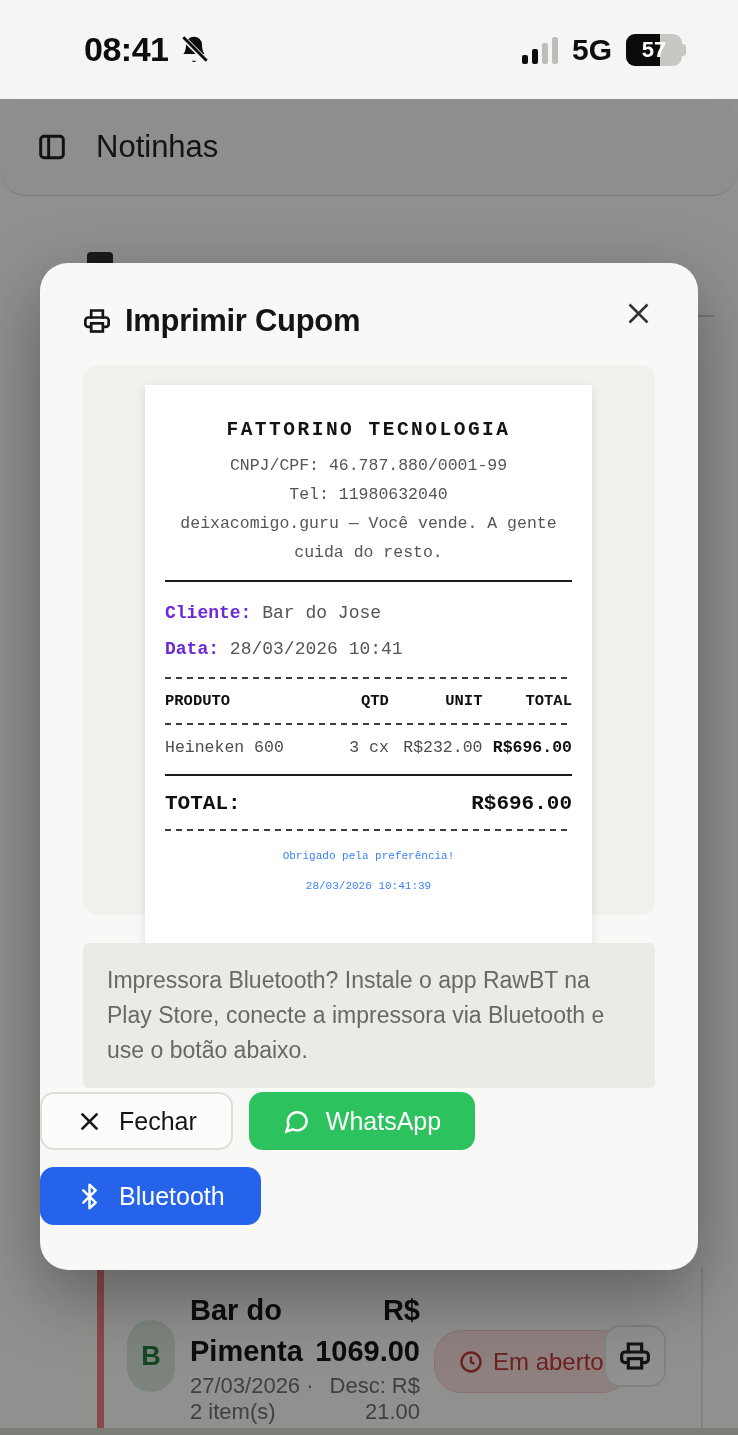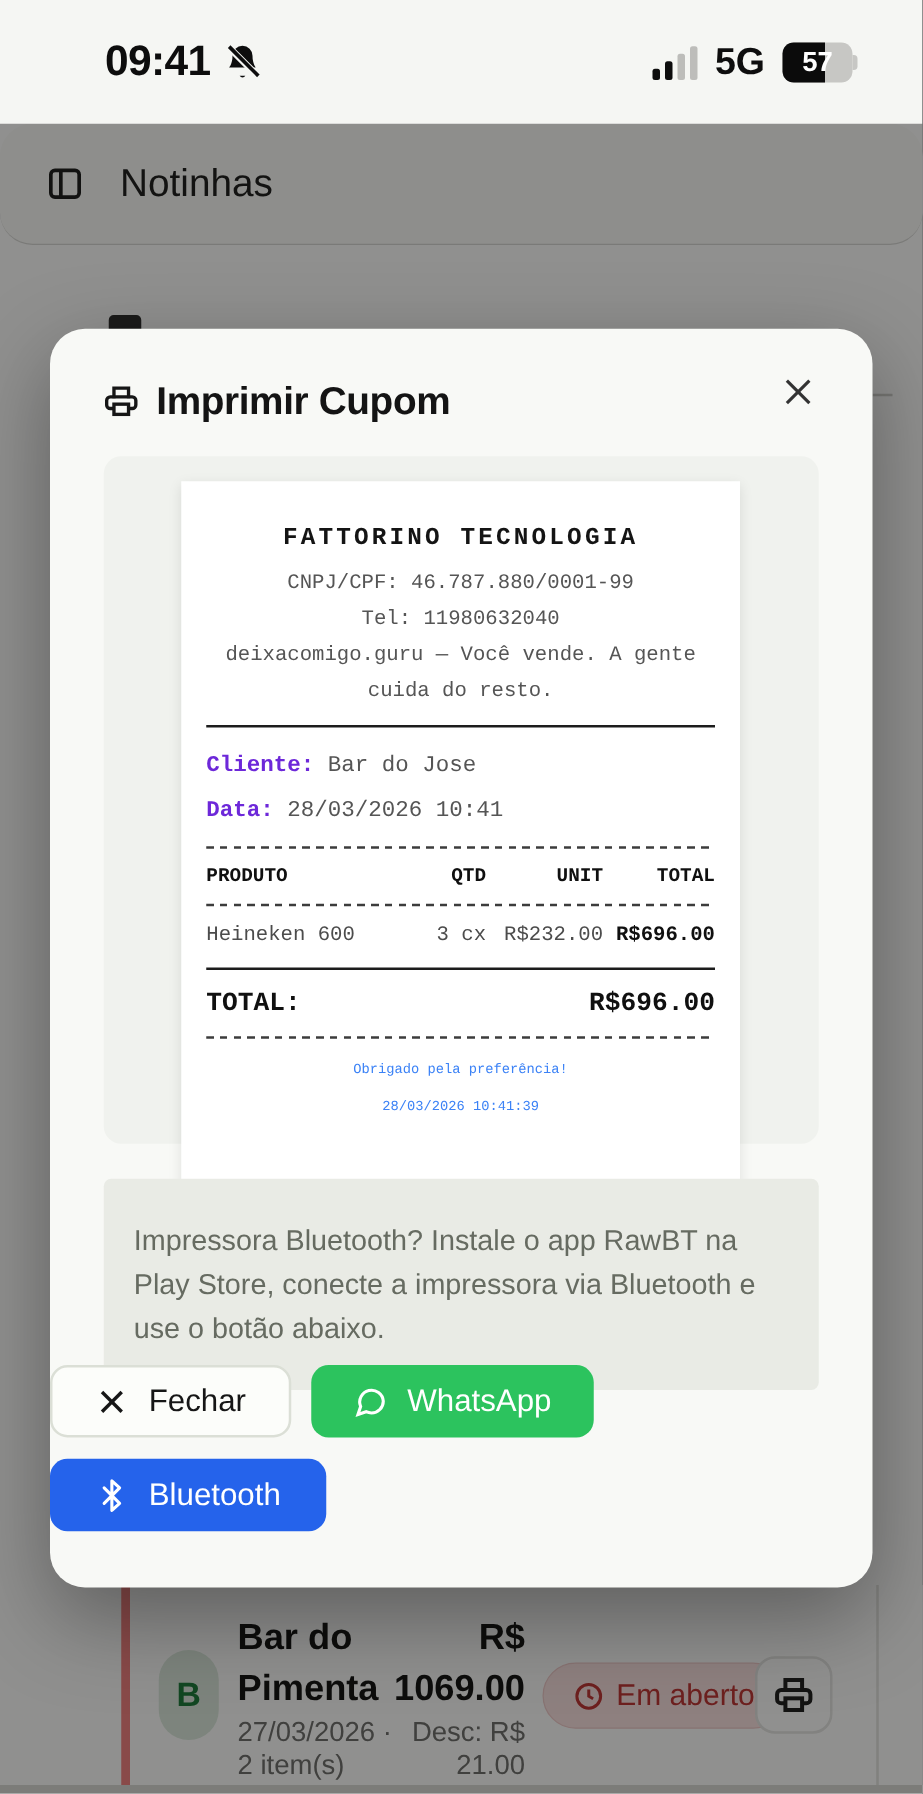--- a/index.html
+++ b/index.html
@@ -44,21 +44,21 @@
   .bg-item .redbar { position:absolute; left:97px; top:0; width:7px; height:160px; background:#f28080; }
   .bg-item .card-edge { position:absolute; left:701px; top:0; width:2px; height:160px; background:#e3e3e1; }
   .bg-item .bottom-strip { position:absolute; left:0; top:160px; width:738px; height:7px; background:#dadad8; }
   .avatar { position:absolute; left:127px; top:52px; width:48px; height:72px; border-radius:24px; background:#dcead e0;
     background:#dceade; display:flex; align-items:center; justify-content:center; }
   .avatar span { font-size:27px; font-weight:700; color:#1b7a3a; }
   .bi-name { position:absolute; left:190px; top:22px; width:135px; font-size:29px; font-weight:700; color:#121212; line-height:41px; }
   .bi-meta { position:absolute; left:190px; top:105px; width:140px; font-size:22px; color:#6e6e6c; line-height:26px; }
   .bi-amount { position:absolute; left:310px; top:22px; width:110px; font-size:29px; font-weight:700; color:#121212; line-height:41px; text-align:right; }
   .bi-desc { position:absolute; left:300px; top:105px; width:120px; font-size:22px; color:#6e6e6c; line-height:26px; text-align:right; }
-  .badge { position:absolute; left:434px; top:62px; height:53px; padding:0 24px; border-radius:27px;
+  .badge { position:absolute; left:434px; top:62px; height:63px; padding:0 24px; border-radius:27px;
     background:#fbe2e2; border:1px solid #f0caca; display:flex; align-items:center; gap:10px; }
   .badge .clock { width:24px; height:24px; color:#c03434; }
   .badge span { font-size:24px; color:#c03434; }
   .bi-print-btn { position:absolute; left:604px; top:57px; width:62px; height:62px; border-radius:16px;
     border:2px solid #e5e5e3; background:#ffffff; display:flex; align-items:center; justify-content:center; }
   .bi-print-btn .icon { width:32px; height:32px; color:#1e1e1e; }
   
   .overlay { position:absolute; left:0; top:99px; width:738px; height:1336px; background:rgba(8,8,6,0.45); z-index:50; }
   .modal {
     position:absolute; left:40px; top:263px; width:658px; height:1007px; z-index:60;
@@ -88,21 +88,21 @@
   .rc-cols { display:flex; font-size:15.5px; font-weight:700; color:#101010; line-height:24px; }
   .rc-row  { display:flex; font-size:16.5px; line-height:26px; color:#4c4c4c; }
   .c-prod { width:40%; text-align:left; }
   .c-qtd  { width:15%; text-align:right; }
   .c-unit { width:23%; text-align:right; }
   .c-tot  { width:22%; text-align:right; }
   .rc-row .c-tot { font-weight:700; color:#101010; }
   .rc-total { display:flex; justify-content:space-between; font-size:21px; font-weight:700; color:#101010; line-height:30px; margin:9px 0 6px 0;align-items:flex-end; }
   .rc-foot { font-size:11px; color:#3b82f6; line-height:30px; }
   
-  .infobox { position:absolute; left:43px; top:680px; width:572px; background:#e9ebe5; border-radius:6px; padding:32px 24px; }
+  .infobox { position:absolute; left:43px; top:680px; width:572px; background:#e9ebe5; border-radius:6px; padding:20px 24px; }
   .infobox p { font-size:23px; line-height:35px; color:#666b61; }
   
   .btn-row { position:absolute; left:0; width:658px; display:flex; justify-content:flex-start; gap:16px; padding-right:30px; }
   .btn-row.r1 { top:829px; }
   .btn-row.r2 { top:904px; }
   .btn { height:58px; border-radius:14px; border:none; display:flex; align-items:center; justify-content:center; gap:16px;
     font-family:"Liberation Sans",sans-serif; font-size:25px; cursor:pointer; padding:0 30px; }
   .btn .icon { width:27px; height:27px; }
   .btn-fechar { background:#fcfdfa; border:2px solid #dbdfd6; color:#161616; padding:0 34px; }
   .btn-whatsapp { background:#2cc35e; color:#ffffff; padding:0 34px; }
@@ -110,21 +110,21 @@
   .btn-imprimir { background:#15803d; color:#ffffff; padding:0 34px; }
   .icon svg { display:block; width:100%; height:100%; }
 </style>
 </head>
 <body>
 
 <div class="screen">
 
   <div class="statusbar">
     <div class="sb-left">
-      <span class="sb-time">09:41</span>
+      <span class="sb-time">08:41</span>
       <span class="icon" style="width:32px;height:32px;color:#0d0d0d;">
         <svg viewBox="0 0 24 24" fill="currentColor" stroke="none">
           <path d="M12 2a6 6 0 0 0-6 6c0 5-2 7-2 7h16s-2-2-2-7a6 6 0 0 0-6-6z"></path>
           <path d="M10.3 20a2 2 0 0 0 3.4 0z"></path>
           <line x1="3" y1="2" x2="21" y2="20" stroke="#f5f6f3" stroke-width="4"></line>
           <line x1="4" y1="2.5" x2="21.5" y2="20" stroke="#0d0d0d" stroke-width="2.2"></line>
         </svg>
       </span>
     </div>
     <div class="sb-right">

